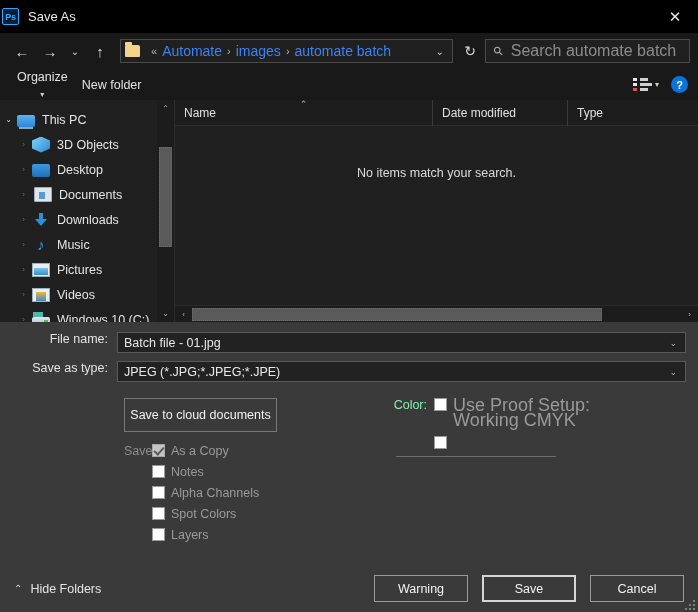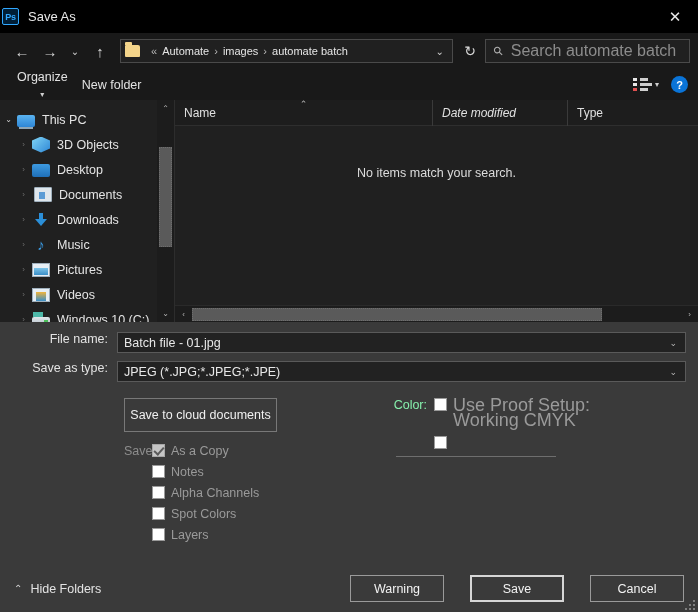--- a/index.html
+++ b/index.html
@@ -77,21 +77,21 @@
     border-radius: 1px 2px 1px 1px;
     position: relative;
     flex: 0 0 auto;
     margin-right: 6px;
   }
   .folder-ico:before {
     content:""; position:absolute; left:0; top:-3px;
     width:7px; height:3px; background:#f3d48a; border-radius:1px 1px 0 0;
   }
   .crumb-sep { color: #b9b9b9; font-size: 11px; padding: 0 5px; }
-  .crumb { color: #e5e5e5; font-size: 11px; white-space: nowrap; }
+  .crumb { color: #3b82f6; font-size: 14px; white-space: nowrap; }
   .crumb-chev { margin-left: auto; color: #cfcfcf; font-size: 10px; padding: 0 8px; }
   .refresh { color: #d8d8d8; font-size: 14px; width: 22px; text-align: center; }
   .searchbox {
     width: 205px; height: 24px;
     border: 1px solid #4a4a4a;
     background: #202020;
     display: flex; align-items: center;
     padding-left: 8px;
     flex: 0 0 auto;
     margin-left: 4px;
@@ -209,21 +209,21 @@
     position: relative;
   }
   .col {
     color: #e0e0e0; font-size: 12px;
     padding-left: 9px;
     height: 26px; display: flex; align-items: center;
     border-right: 1px solid #3a3a3a;
     position: relative;
   }
   .col.c-name { width: 258px; }
-  .col.c-date { width: 135px; font-style: italic; }
+  .col.c-date { width: 135px; }
   .col.c-type { flex:1; border-right: none; }
   .sortarrow {
     position: absolute; left: 50%; top: 0px;
     color: #b9b9b9; font-size: 9px; transform: translateX(-50%);
     line-height: 9px;
   }
   .filelist { flex:1; position: relative; background:#202020; }
   .emptymsg {
     position: absolute; top: 40px; left: 0; right: 0;
     text-align: center; color: #dcdcdc; font-size: 12.5px;
@@ -312,21 +312,21 @@
     background: #3a3a3a;
     display: flex; align-items: center;
     padding: 0 14px;
     position: relative;
   }
   .hidefolders {
     display: flex; align-items: center; gap: 8px;
     color: #e3e3e3; font-size: 12.5px;
   }
   .hf-chev { color: #d8d8d8; font-size: 10px; }
-  .btns { margin-left: auto; display: flex; gap: 26px; padding-left: 40px; }
+  .btns { margin-left: auto; display: flex; gap: 14px; padding-left: 40px; }
   .btn {
     width: 94px; height: 27px;
     border: 1px solid #9a9a9a;
     background: #3a3a3a;
     color: #f2f2f2; font-size: 12.5px;
     display: flex; align-items: center; justify-content: center;
   }
   .btn.primary { border: 2px solid #d6d6d6; }
   .grip {
     position: absolute; right: 3px; bottom: 2px;

